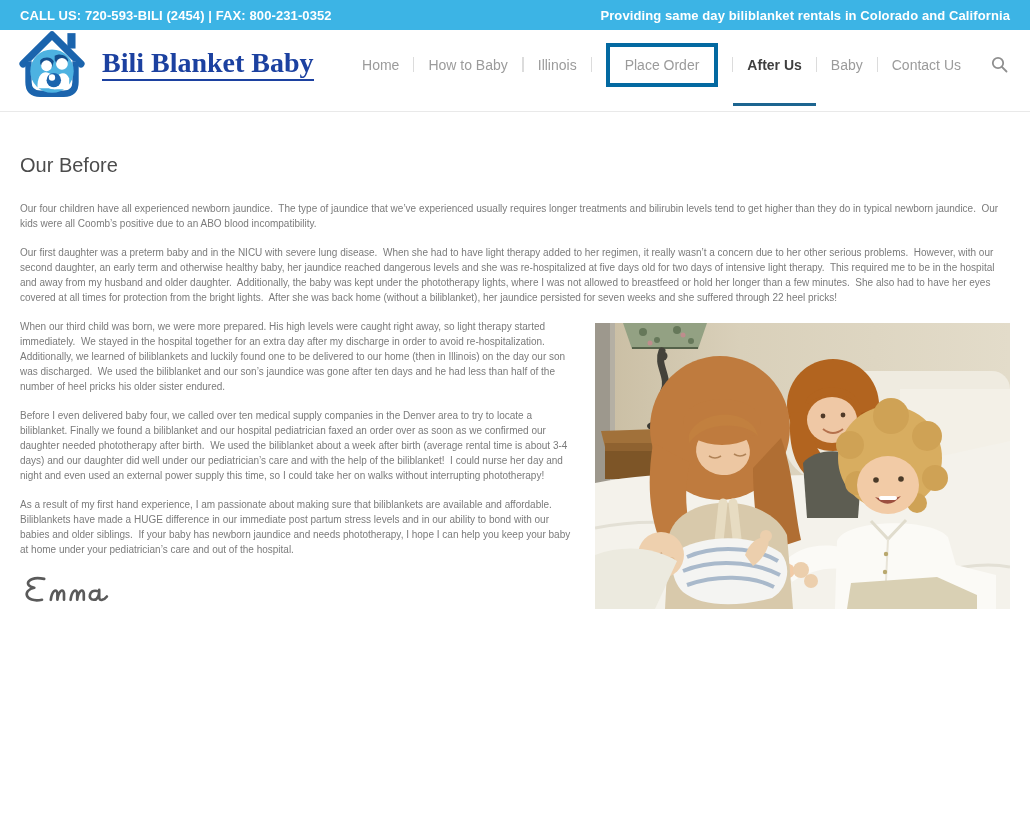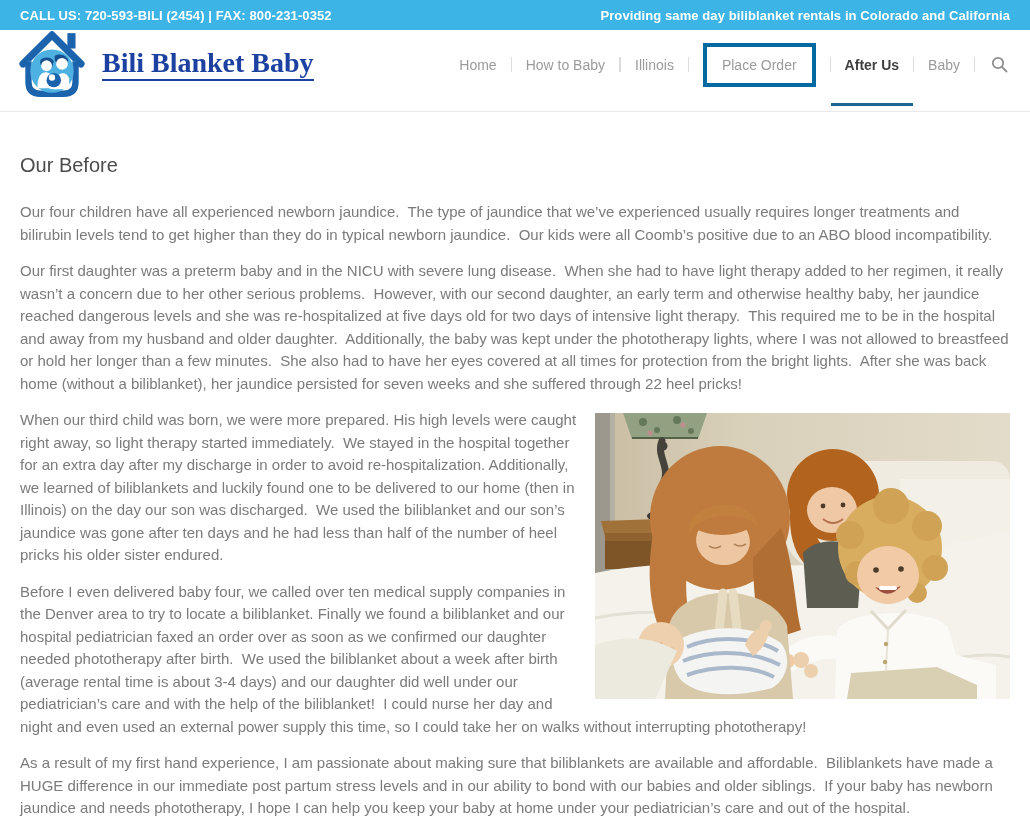--- a/index.html
+++ b/index.html
@@ -23,21 +23,21 @@
   .nav-sep { width: 1px; height: 15px; background: #dcdcdc; }
   .nav-item.boxed { height: auto; border: 4px solid #0369a1; padding: 10px 15px; margin: 0 14px; text-align: center; }
   .nav-item.active { color: #3f3f3f; font-weight: bold; }
   .nav-item.active::after { content: ""; position: absolute; left: 0; right: 0; bottom: 0;
     height: 3px; background: #1d6590; }
   .search-btn { margin-left: 10px; padding: 0 6px; cursor: pointer; display: flex; align-items: center; }
 
   
   .content { padding: 26px 20px 0 20px; }
   .page-title { font-size: 20px; font-weight: normal; color: #4c4c4c; margin: 16px 0 24px 0; }
-  .content p { font-size: 15px; line-height: 1.5; color: #7b7b7b; margin-bottom: 14px;
+  .content p { font-size: 10px; line-height: 1.5; color: #7b7b7b; margin-bottom: 14px;
     white-space: pre-wrap; }
   .photo { float: right; width: 415px; height: 286px; margin: 4px 0 12px 16px; overflow: hidden; }
   .photo svg { display: block; }
   .signature { margin-top: 2px; }
 
   .sr-only { position: absolute; width: 1px; height: 1px; overflow: hidden; clip: rect(0 0 0 0); }
 </style>
 </head>
 <body>
 
@@ -75,20 +75,21 @@
     <span class="nav-sep"></span>
     <span class="nav-sep"></span>
     <span class="nav-item">Illinois</span>
     <span class="nav-sep"></span>
     <span class="nav-item boxed">Place Order</span>
     <span class="nav-sep"></span>
     <span class="nav-item active">After Us</span>
     <span class="nav-sep"></span>
     <span class="nav-item">Baby</span>
     <span class="nav-sep"></span>
+    <span class="nav-item">Contact Us</span>
     <span class="search-btn">
       <svg width="17" height="17" viewBox="0 0 17 17">
         <circle cx="7" cy="7" r="5.2" stroke="#8f8f8f" stroke-width="1.8" fill="none"></circle>
         <line x1="11" y1="11" x2="15.5" y2="15.5" stroke="#8f8f8f" stroke-width="1.8" stroke-linecap="round"></line>
       </svg>
     </span>
   </div>
 </div>
 
 <div class="content">

